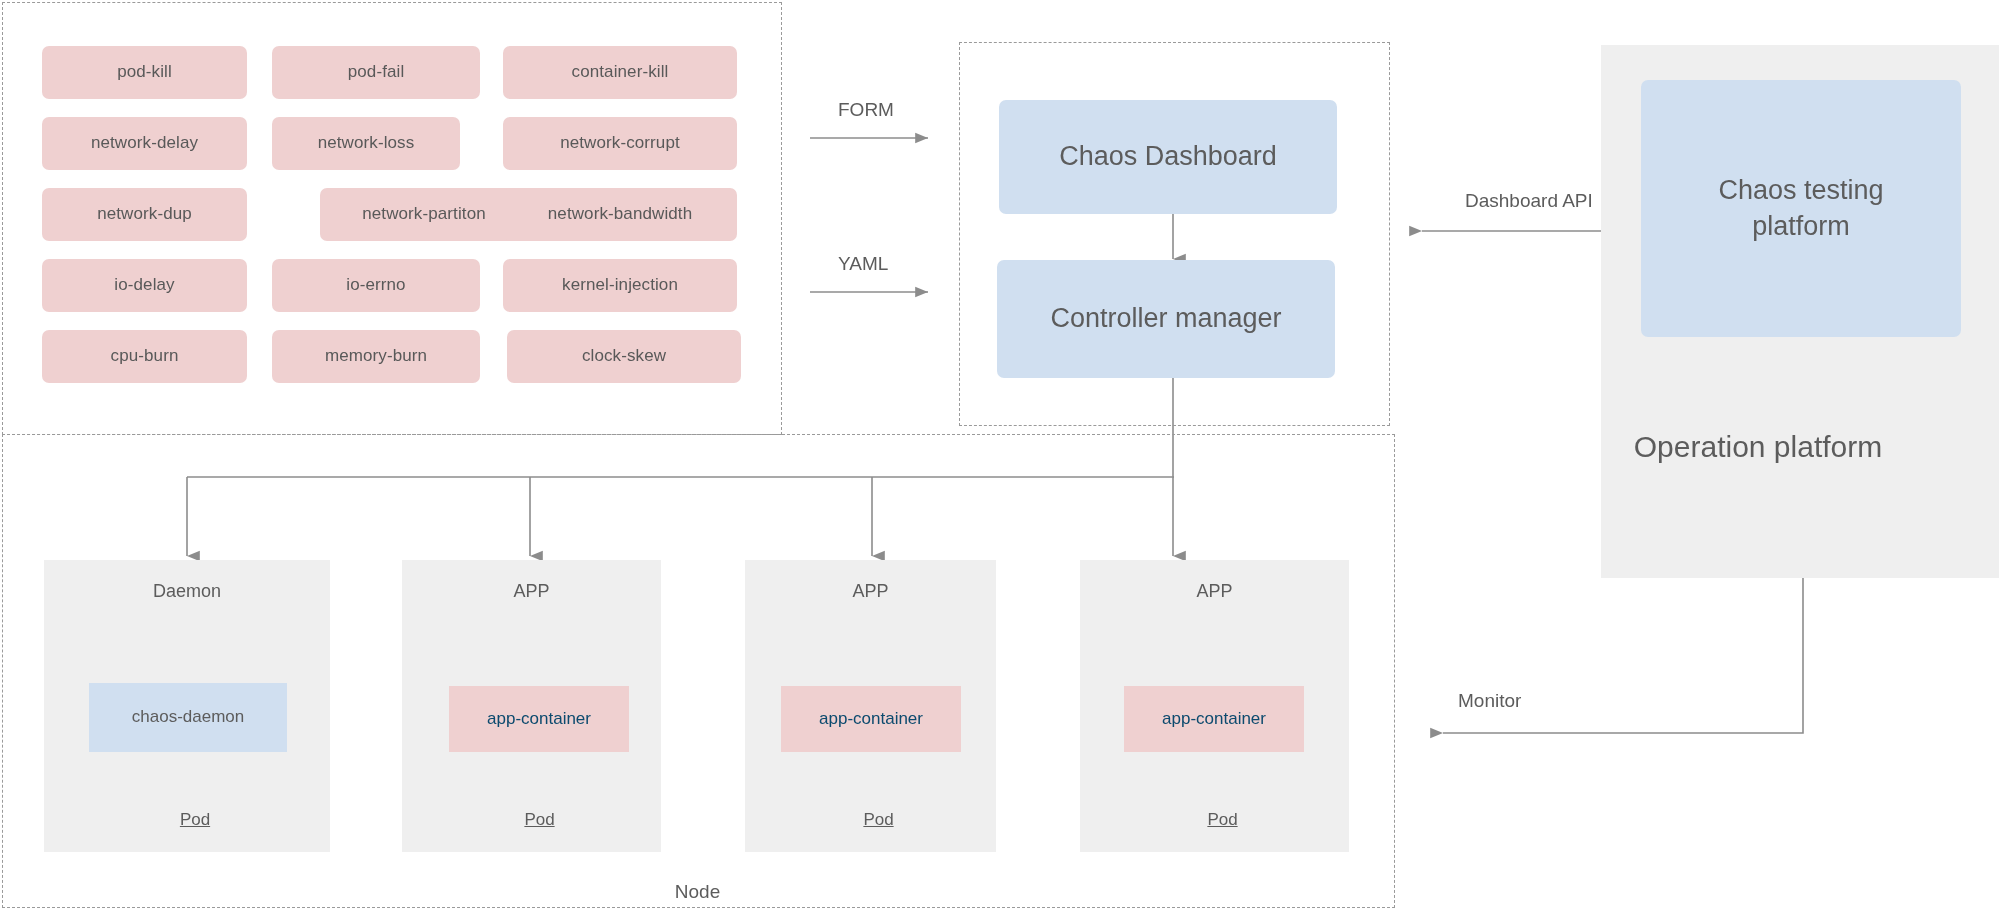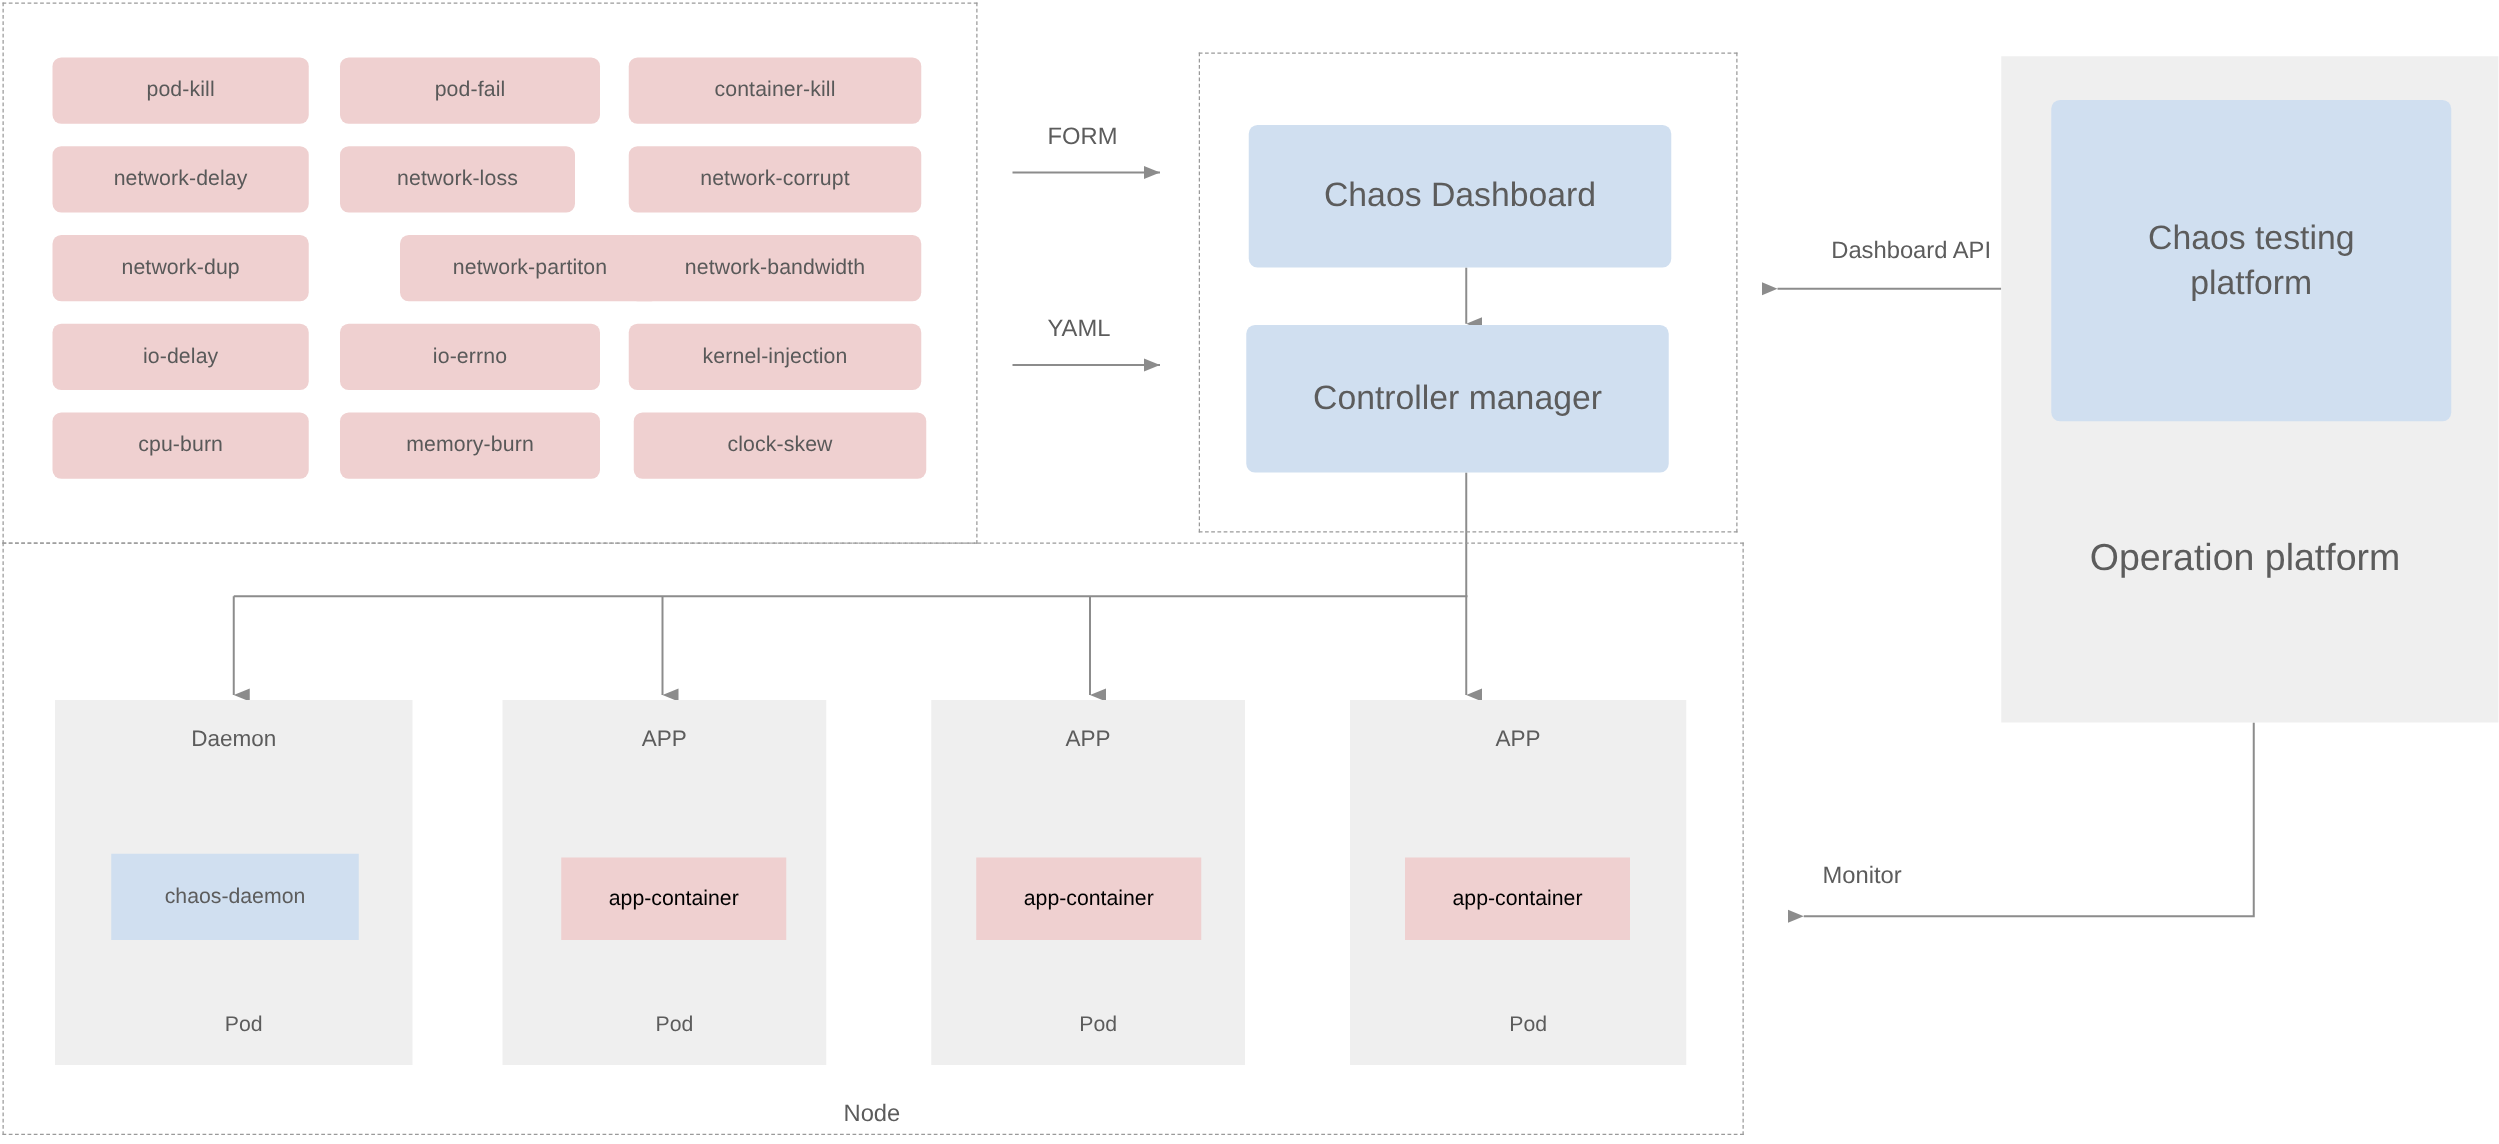--- a/index.html
+++ b/index.html
@@ -57,21 +57,21 @@
     font-size: 17px;
     border-radius: 0;
   }
 
   
   .pink-box {
     background: #EFD0D0;
     display: flex;
     align-items: center;
     justify-content: center;
-    color: #000000;
+    color: #0c4a6e;
     font-size: 17px;
     text-align: right;
   }
 
   
   .grey-surface {
     background: #EFEFEF;
   }
   .pod-card {
     background: #EFEFEF;
@@ -86,20 +86,21 @@
     line-height: 1.1;
   }
   .pod-footer {
     color: #5c5c5c;
     font-size: 17px;
     position: absolute;
     bottom: 22px;
     left: 16px;
     right: 0;
     text-align: center;
+    text-decoration: underline;
   }
 
   
   .edge-label {
     color: #5c5c5c;
     font-size: 19px;
     white-space: nowrap;
   }
   .group-label {
     color: #5c5c5c;
@@ -197,21 +198,21 @@
 
   <div class="abs edge-label" style="left:1441px; top:190px;margin-left:24px;">Dashboard API</div>
 
   <div class="abs grey-surface" style="left:1601px; top:45px; width:398px; height:533px;"></div>
 
   <div class="abs blue-box" style="left:1641px; top:80px; width:320px; height:257px; flex-direction:column;">
     <span>Chaos testing</span>
     <span>platform</span>
   </div>
 
-  <div class="abs platform-label" style="left:1597px; top:430px; width:398px;">Operation platform</div>
+  <div class="abs platform-label" style="left:1559px; top:430px; width:398px;">Operation platform</div>
 
   <div class="abs edge-label" style="left:1458px; top:690px;">Monitor</div>
 
   <div class="abs dashed-group" style="left:2px; top:434px; width:1393px; height:474px;"></div>
 
   <div class="abs group-label" style="left:0px; top:881px; width:1395px; text-align:center;">Node</div>
 
   <div class="abs pod-card" style="left:44px; top:560px; width:286px; height:292px;">
     <div class="pod-title">Daemon</div>
     <div class="pod-footer">Pod</div>

